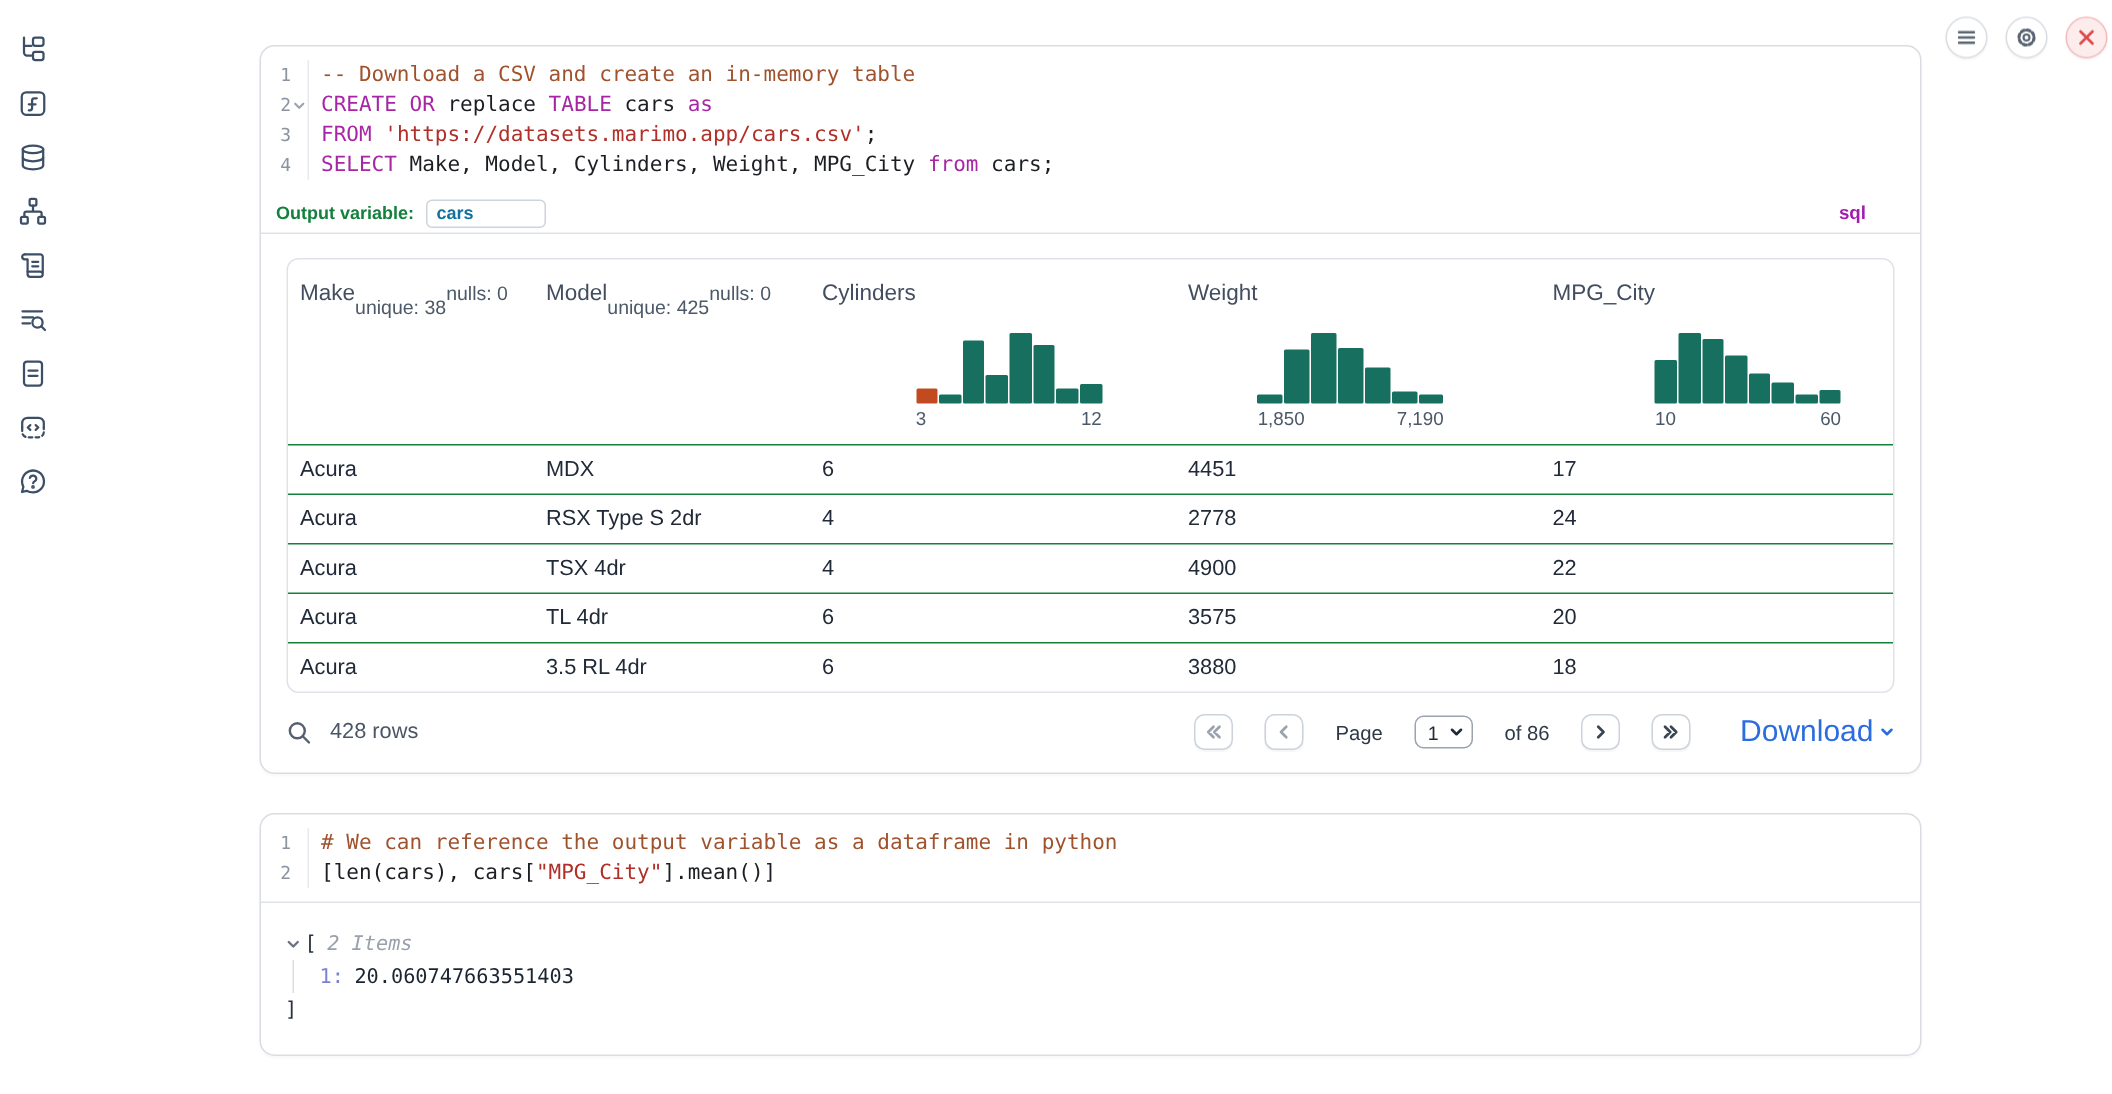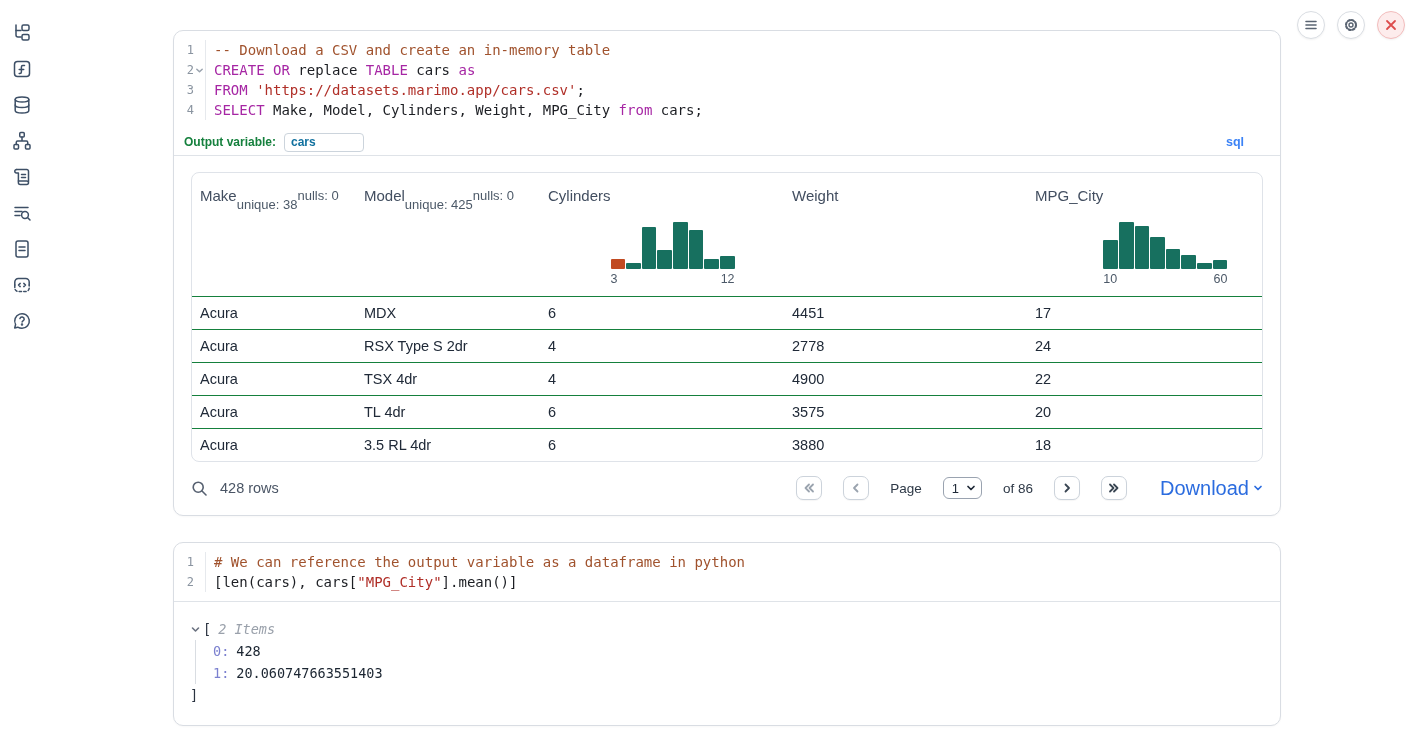--- a/index.html
+++ b/index.html
@@ -42,21 +42,21 @@
   .tok-str { color:#b02f28; }
   .tok-comment { color:#a0522d; }
   .tok-plain { color:#1c1e23; }
 
   
   .outvar-bar { height:27px; display:flex; align-items:center; border-bottom:1px solid #dfe3e8; }
   .outvar-label { font-weight:700; font-size:12px; color:#15803d; padding-left:10px; }
   .outvar-input { width:80px; height:19px; margin-left:8px; border:1px solid #ccd4dc;
     border-radius:4px; font-family:"Liberation Sans",sans-serif; font-weight:700; font-size:12px;
     color:#11719f; padding:0 6px; outline:none; }
-  .lang-badge { margin-left:auto; margin-right:36px; color:#3b82f6; font-weight:700; font-size:12.5px; }
+  .lang-badge { margin-left:auto; margin-right:36px; color:#a21caf; font-weight:700; font-size:12.5px; }
 
   
   .cell-output { padding:16px 17px 0; }
   .data-table { border:1px solid #dfe3e9; border-radius:8px; overflow:hidden; }
   .thead { display:grid; grid-template-columns:164px 184px 244px 243px 1fr; height:123px; }
   .th { padding:14px 8px 10px; display:flex; flex-direction:row; cursor:pointer; }
   .th .name { font-size:15px; color:#424e60; }
   .th .stat { font-size:13px; color:#4c5968; line-height:17px; }
   .th .stat.first { margin-top:9px; }
   .hist { margin-top:auto; width:124px; }
@@ -259,20 +259,35 @@
                   <i style="height: 13px; background: rgb(23, 112, 95);"></i>
                 </div>
                 <div class="hist-labels">
                   <span>3</span>
                   <span>12</span>
                 </div>
               </div>
             </div>
             <div class="th">
               <div class="name">Weight</div>
+              <div class="hist">
+                <div class="hist-bars">
+                  <i style="height: 6px; background: rgb(23, 112, 95);"></i>
+                  <i style="height: 36px; background: rgb(23, 112, 95);"></i>
+                  <i style="height: 47px; background: rgb(23, 112, 95);"></i>
+                  <i style="height: 37px; background: rgb(23, 112, 95);"></i>
+                  <i style="height: 24px; background: rgb(23, 112, 95);"></i>
+                  <i style="height: 8px; background: rgb(23, 112, 95);"></i>
+                  <i style="height: 6px; background: rgb(23, 112, 95);"></i>
+                </div>
+                <div class="hist-labels">
+                  <span>1,850</span>
+                  <span>7,190</span>
+                </div>
+              </div>
             </div>
             <div class="th">
               <div class="name">MPG_City</div>
               <div class="hist">
                 <div class="hist-bars">
                   <i style="height: 29px; background: rgb(23, 112, 95);"></i>
                   <i style="height: 47px; background: rgb(23, 112, 95);"></i>
                   <i style="height: 43px; background: rgb(23, 112, 95);"></i>
                   <i style="height: 32px; background: rgb(23, 112, 95);"></i>
                   <i style="height: 20px; background: rgb(23, 112, 95);"></i>
@@ -398,20 +413,19 @@
       <div class="tree-head">
         <span class="tree-chevron">
           <svg width="11" height="11" viewBox="0 0 11 11">
               <path d="M2.5 4L5.5 7L8.5 4"></path>
             </svg>
         </span>
         <span class="tree-bracket">[</span>
         <span class="tree-items-label">2 Items</span>
       </div>
       <div class="tree-items" id="tree-items">
-          <div class="tree-entry"><span class="tree-key">0:</span><span class="tree-val">428</span></div>
           <div class="tree-entry"><span class="tree-key">1:</span><span class="tree-val">20.060747663551403</span></div>
         </div>
       <div class="tree-bracket">]</div>
     </div>
   </section>
 
 </main>
 
 </body></html>

